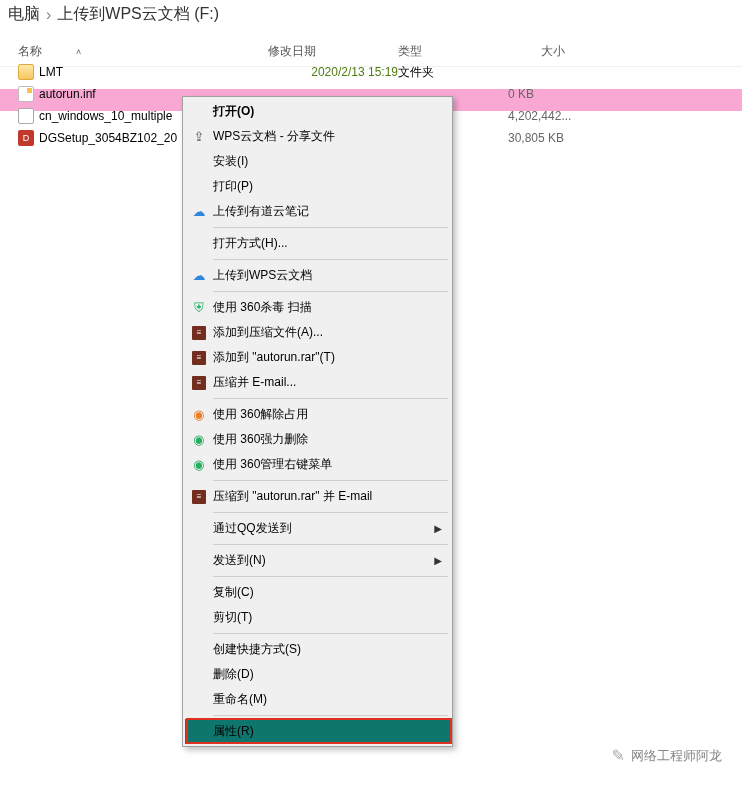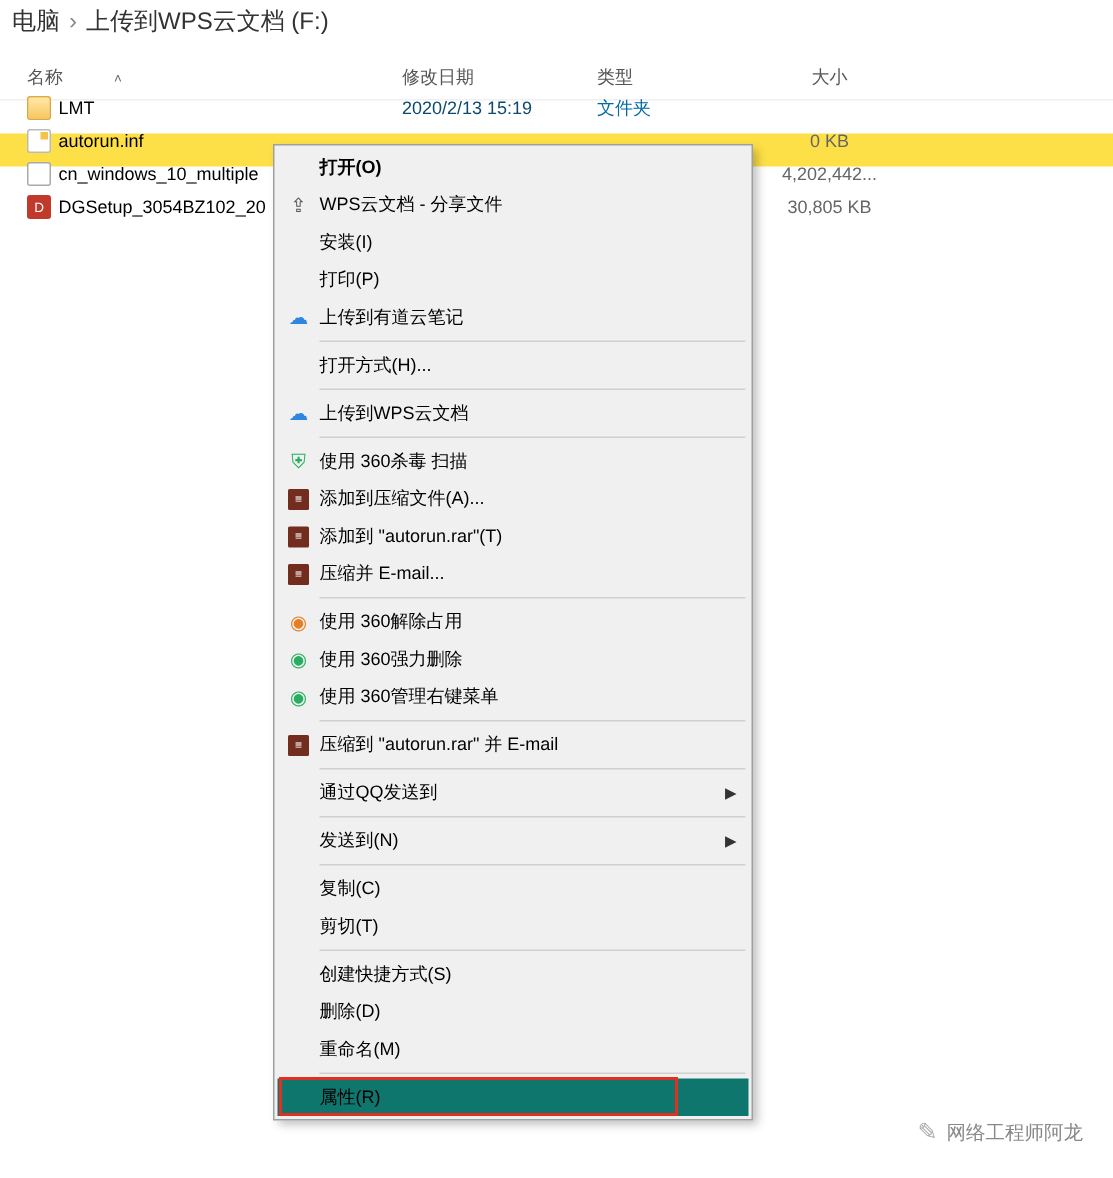--- a/index.html
+++ b/index.html
@@ -33,46 +33,46 @@
 .col-type { width: 110px; }
 .col-size { width: 120px; text-align: center; padding-right: 30px;}
 .file-list { }
 .file-row {
   display: flex;
   padding: 2px 0 14px 18px;
   align-items: center;
   height: 22px;
 }
 .file-row.selected {
-  background: #fde047;
+  background: #f9a8d4;
 }
 .file-row .fname {
   width: 250px;
   display: flex;
   align-items: center;
   gap: 5px;
   white-space: nowrap;
   overflow: hidden;
 }
-.file-row .fdate { width: 130px; color: #0c4a6e; }
-.file-row .ftype { width: 110px; color: #0369a1; }
-.file-row .fsize { width: 120px; text-align: center; color: #666; padding-right:30px;}
+.file-row .fdate { width: 130px; color: #4d7c0f; text-align: right; }
+.file-row .ftype { width: 110px; color: #000000; }
+.file-row .fsize { width: 120px; text-align: left; color: #666; padding-right:30px;}
 .icon-box { width:16px; height:16px; display:inline-flex; align-items:center; justify-content:center; font-size:11px; border-radius:2px;}
 .icon-folder { background: linear-gradient(#ffe9a8,#f7c65e); border:1px solid #e0a93e;}
 .icon-inf { background:#fff; border:1px solid #bbb; position:relative;}
 .icon-inf::after{content:""; position:absolute; top:1px; right:1px; width:5px;height:5px;background:#f5c24b;}
 .icon-iso { background:#fff; border:1px solid #aaa;}
 .icon-exe { background:#c0392b; color:#fff; font-size:9px;}
 .sort-arrow { font-size:9px; color:#666; margin-left:30px;}
 
 .context-menu {
   position: absolute;
   top: 96px;
   left: 182px;
-  width: 320px;
+  width: 271px;
   background: #f0f0f0;
   border: 1px solid #a0a0a0;
   box-shadow: 3px 3px 6px rgba(0,0,0,0.25);
   padding: 2px;
 }
 .menu-item {
   display: flex;
   align-items: center;
   height: 25px;
   padding: 0 8px 0 4px;

